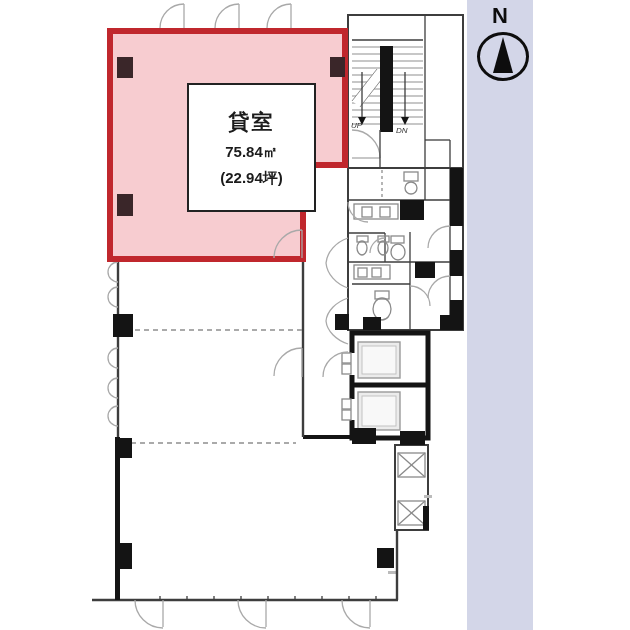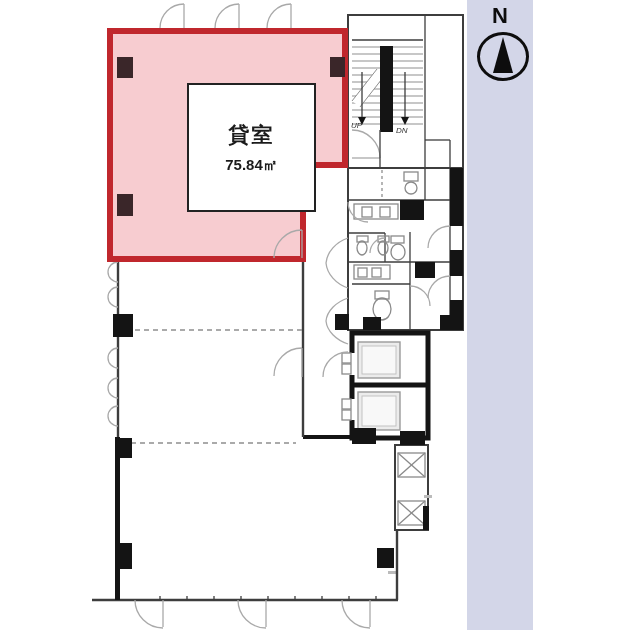--- a/index.html
+++ b/index.html
@@ -251,20 +251,21 @@
       <path d="M348,288 C336,284 327,274 326,263" class="arc"></path>
       <path d="M348,298 C336,302 327,311 326,321" class="arc"></path>
       <path d="M348,344 C336,340 327,331 326,321" class="arc"></path>
       <path d="M348,352 A25,25 0 0 0 323,377" class="arc"></path>
     </g>
   </svg>
 
   <div class="room-label">
     <div class="rname">貸室</div>
     <div class="rarea">75.84㎡</div>
+    <div class="rarea">(22.94坪)</div>
   </div>
 
   <div class="stair-lbl lbl-up">UP</div>
   <div class="stair-lbl lbl-dn">DN</div>
 
   <div class="side-strip"></div>
   <div class="compass-n">N</div>
   <div class="compass-circle">
     <div class="compass-needle"></div>
   </div>

